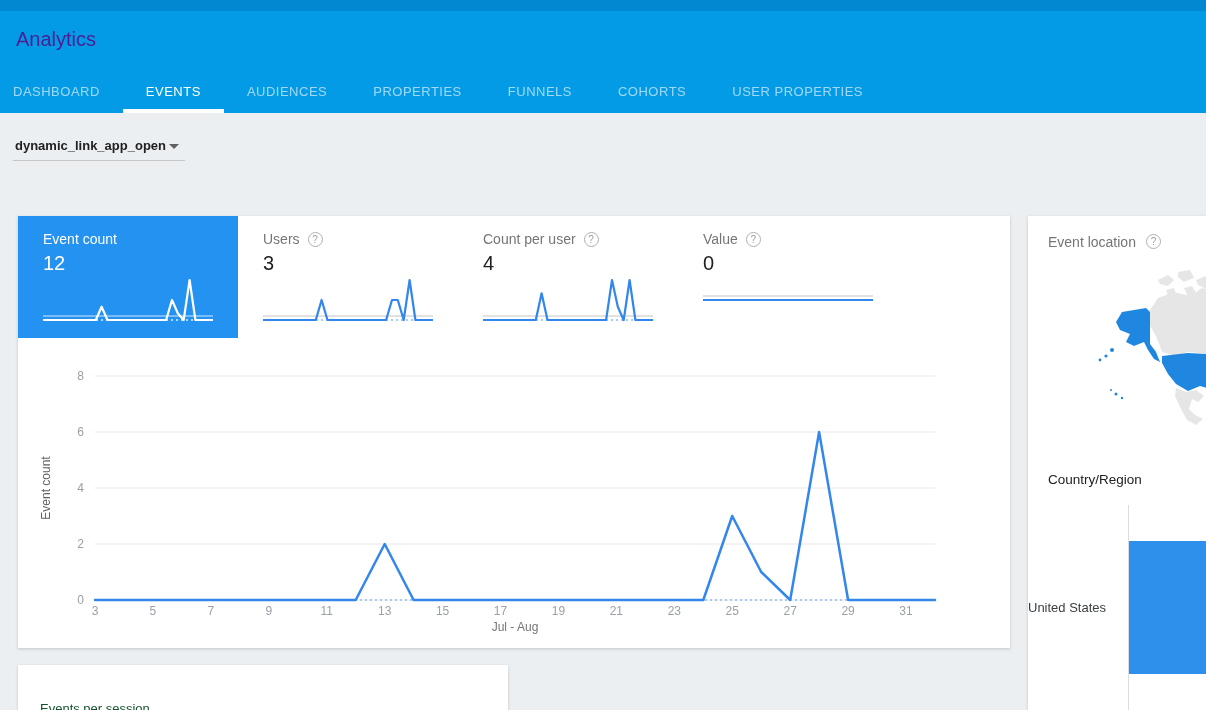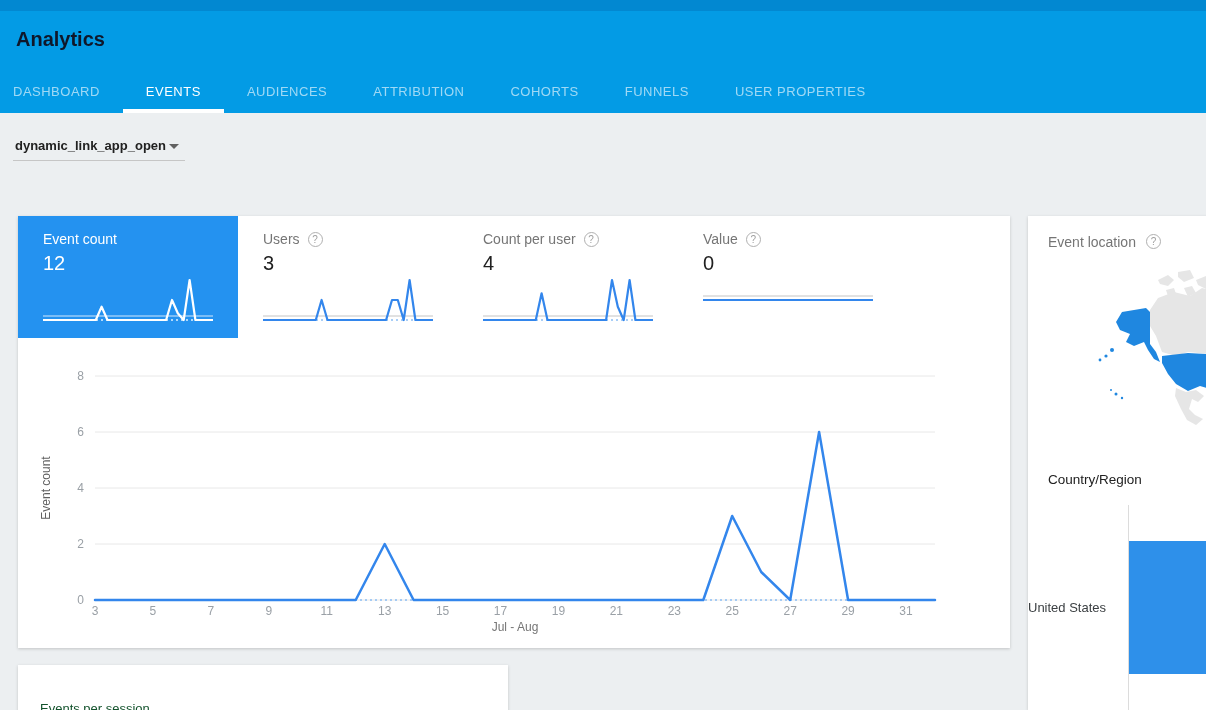--- a/index.html
+++ b/index.html
@@ -3,21 +3,21 @@
 <meta charset="utf-8">
 <style>
   * { margin:0; padding:0; box-sizing:border-box; }
   html,body { width:1206px; height:710px; }
   body { font-family:"Liberation Sans", sans-serif; }
   #screen { position:relative; width:1206px; height:710px; background:#eceff1; overflow:hidden; }
 
   
   .top-strip { position:absolute; left:0; top:0; width:1206px; height:11px; background:#0288d1; }
   .app-header { position:absolute; left:0; top:11px; width:1206px; height:102px; background:#039be5; }
-  .app-title { position:absolute; left:16px; top:17px; font-size:20px; color:#0f172a; font-weight:700; }
+  .app-title { position:absolute; left:16px; top:17px; font-size:20px; color:#4c1d95; font-weight:400; }
   .tabs { position:absolute; left:-10px; bottom:0; display:flex; height:43px; }
   .tab { position:relative; padding:0 23px; display:flex; align-items:center;
          font-size:13px; font-weight:500; letter-spacing:.5px; color:rgba(255,255,255,.62); cursor:pointer; }
   .tab.active { color:#ffffff; }
   .tab .underline { position:absolute; left:0; bottom:0; width:100%; height:4px; background:#ffffff; display:none; }
   .tab.active .underline { display:block; }
 
   
   .event-select { position:absolute; left:13px; top:131px; width:172px; height:30px;
                   border-bottom:1px solid #c6c6c6; cursor:pointer; }
@@ -78,27 +78,27 @@
           <span>DASHBOARD</span>
         </div>
       <div class="tab active">
           <span>EVENTS</span>
           <div class="underline"></div>
         </div>
       <div class="tab">
           <span>AUDIENCES</span>
         </div>
       <div class="tab">
-          <span>ATTRIBUTION</span>
+          <span>PROPERTIES</span>
+        </div>
+      <div class="tab">
+          <span>FUNNELS</span>
         </div>
       <div class="tab">
           <span>COHORTS</span>
-        </div>
-      <div class="tab">
-          <span>FUNNELS</span>
         </div>
       <div class="tab">
           <span>USER PROPERTIES</span>
         </div>
     </div>
   </div>
 
   <div class="event-select">
     <span class="val">dynamic_link_app_open</span>
     <span class="caret"></span>

